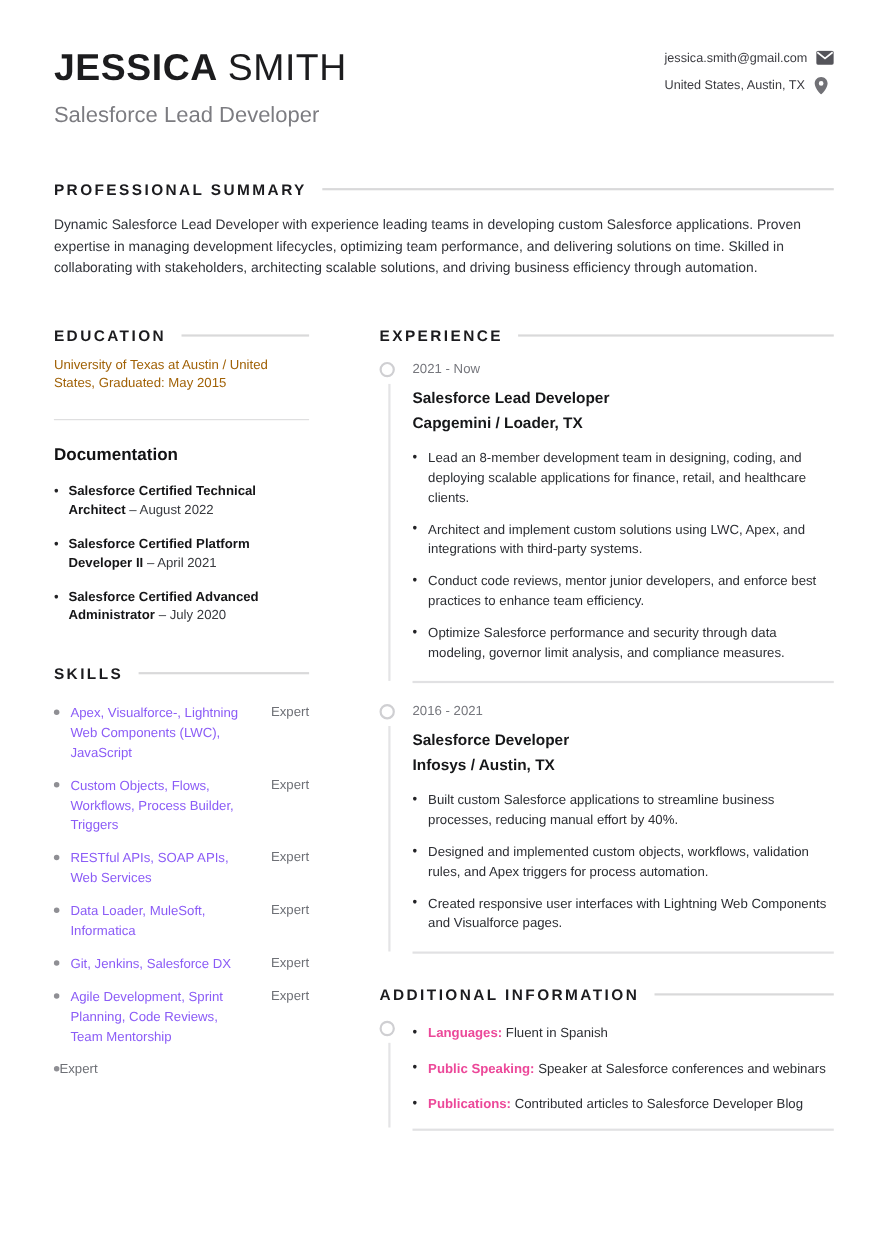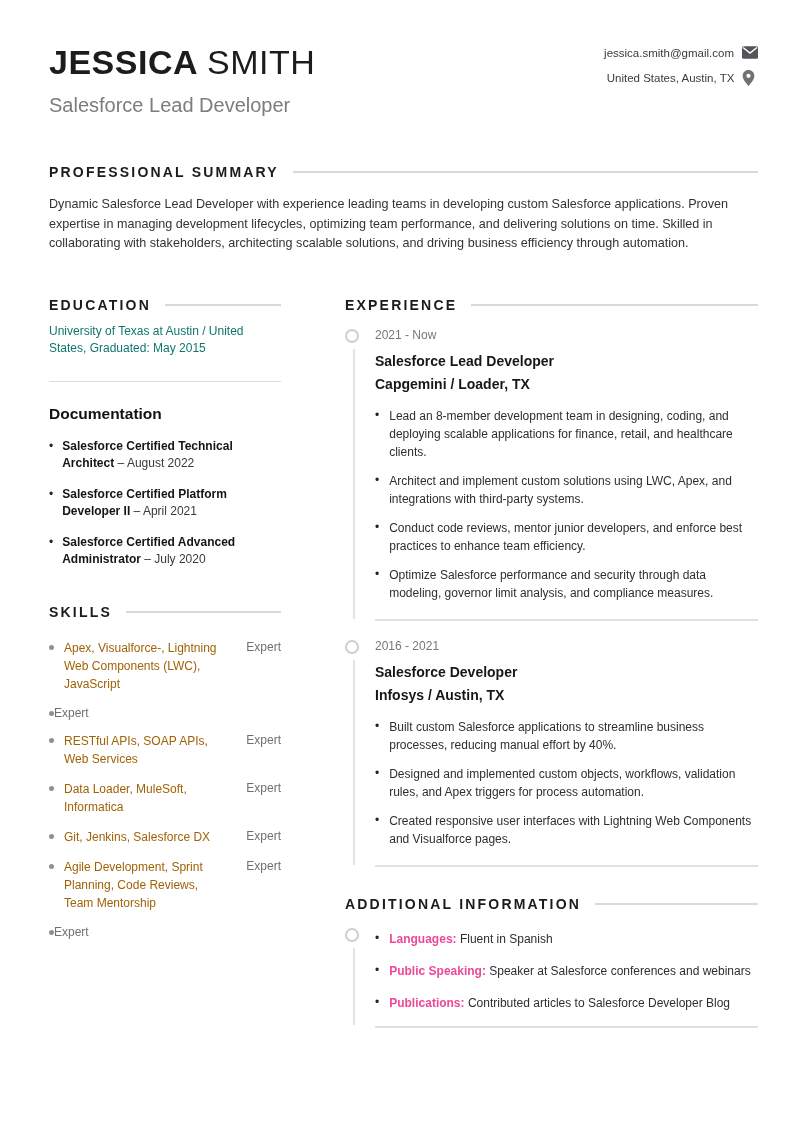--- a/index.html
+++ b/index.html
@@ -11,21 +11,21 @@
     overflow: hidden;
   }
   .page { padding: 44px 42px 0 49px; }
 
   
   .header { display: flex; justify-content: space-between; align-items: flex-start; }
   .name { font-size: 34px; letter-spacing: 0.5px; color: #1c1c1e; line-height: 1.1; }
   .name .first { font-weight: 800; }
   .name .last { font-weight: 300; margin-left: 9px; }
   .job-title { margin-top: 13px; font-size: 20px; font-weight: 400; color: #7c7c81; }
-  .contact { display: flex; flex-direction: column; align-items: center; gap: 11px; margin-top: 2px; }
+  .contact { display: flex; flex-direction: column; align-items: flex-start; gap: 11px; margin-top: 2px; }
   .contact-row { display: flex; align-items: center; gap: 8px; font-size: 11.5px; color: #3b3b40; }
   .contact-row svg { display: block; }
 
   
   .sec-head { display: flex; align-items: center; gap: 14px; }
   .sec-head h2 {
     font-size: 14px; font-weight: 700; letter-spacing: 2.2px;
     color: #1b1b1e; white-space: nowrap; text-transform: uppercase;
   }
   .sec-head .rule { flex: 1; height: 2px; background: #d9d9da; }
@@ -34,37 +34,37 @@
   .summary { margin-top: 47px; }
   .summary p { margin-top: 15px; font-size: 12.6px; line-height: 1.52; color: #313339; }
 
   
   .columns { display: flex; gap: 64px; margin-top: 44px; }
   .col-left { width: 232px; flex-shrink: 0; }
   .col-right { flex: 1; min-width: 0; }
 
   
   .degree { margin-top: 17px; font-size: 14px; font-weight: 700; color: #151517; line-height: 1.25; max-width: 190px; }
-  .school { margin-top: 10px; font-size: 12px; line-height: 1.45; color: #0f766e; }
+  .school { margin-top: 10px; font-size: 12px; line-height: 1.45; color: #a16207; }
   .col-divider { margin-top: 23px; height: 1.5px; background: #dcdcdd; }
 
   
   .cert-title { margin-top: 23px; font-size: 15.5px; font-weight: 700; color: #121214; }
   .cert-list { list-style: none; margin-top: 15px; }
   .cert-list li { display: flex; gap: 9px; margin-bottom: 13px; font-size: 12px; line-height: 1.45; }
   .bullet-dot { color: #232326; flex-shrink: 0; line-height: 1.45; }
   .cert-name { font-weight: 700; color: #151517; }
   .cert-date { font-weight: 400; color: #37393e; }
 
   
   .skills-section { margin-top: 36px; }
   .skills-list { list-style: none; margin-top: 19px; }
   .skills-list li { display: flex; align-items: flex-start; margin-bottom: 12px; }
   .skill-dot { width: 5px; height: 5px; border-radius: 50%; background: #8f8f94; margin-top: 6px; flex-shrink: 0; }
-  .skill-name { flex: 1; margin: 0 8px 0 10px; padding-right: 14px; font-size: 12px; line-height: 1.5; color: #a16207; }
+  .skill-name { flex: 1; margin: 0 8px 0 10px; padding-right: 14px; font-size: 12px; line-height: 1.5; color: #8b5cf6; }
   .skill-level { font-size: 12px; color: #6e7076; flex-shrink: 0; padding-top: 1px; }
 
   
   .exp-entry { position: relative; padding-left: 30px; margin-top: 15px; }
   .tl-dot {
     position: absolute; left: 0; top: 1px; width: 14px; height: 14px;
     border: 2px solid #cfcfd2; border-radius: 50%; background: #fff; z-index: 1;
   }
   .tl-line { position: absolute; left: 8px; top: 21px; bottom: -17px; width: 2px; background: #e4e4e6; }
   .tl-line.short { bottom: -13px; }
@@ -156,20 +156,21 @@
           <div class="rule"></div>
         </div>
         <ul class="skills-list">
           <li>
             <span class="skill-dot"></span>
             <span class="skill-name">Apex, Visualforce-, Lightning Web Components (LWC), JavaScript</span>
             <span class="skill-level">Expert</span>
           </li>
           <li>
             <span class="skill-dot"></span>
+            <span class="skill-name">Custom Objects, Flows, Workflows, Process Builder, Triggers</span>
             <span class="skill-level">Expert</span>
           </li>
           <li>
             <span class="skill-dot"></span>
             <span class="skill-name">RESTful APIs, SOAP APIs, Web Services</span>
             <span class="skill-level">Expert</span>
           </li>
           <li>
             <span class="skill-dot"></span>
             <span class="skill-name">Data Loader, MuleSoft, Informatica</span>

